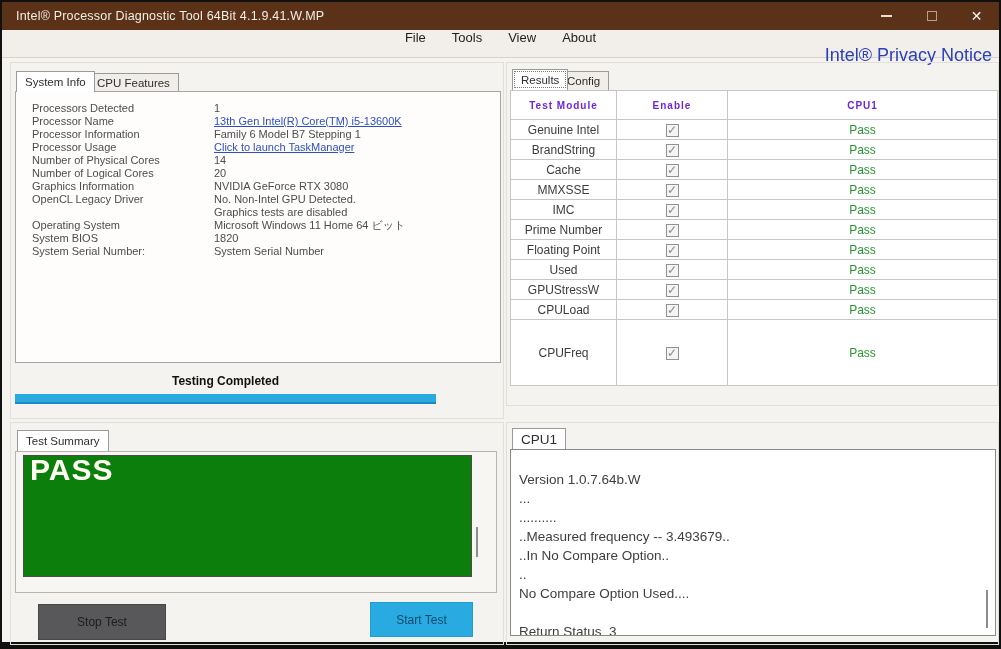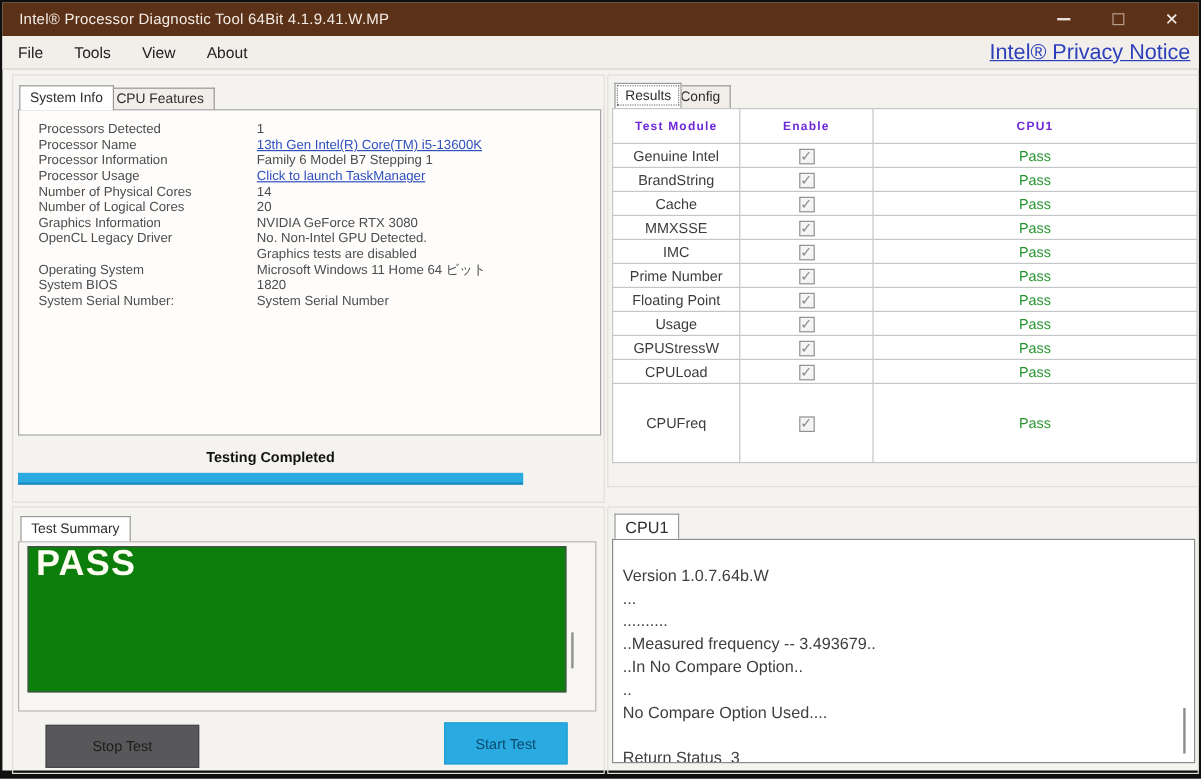--- a/index.html
+++ b/index.html
@@ -15,21 +15,21 @@
   .title { margin-left:14px; font-size:12.5px; letter-spacing:.2px; }
   .win-controls { margin-left:auto; display:flex; height:100%; }
   .win-btn { width:45px; height:100%; display:flex; align-items:center; justify-content:center;
              color:#eadfd6; font-size:14px; cursor:default; }
   .min-glyph { display:block; width:11px; height:2px; background:#eadfd6; }
   .max-glyph { display:block; width:10px; height:10px; border:1px solid #caa; border-color:#b99e8c; }
   .close-glyph { font-size:14px; color:#f7f2ee; }
 
   
   .menubar { position:absolute; left:0; top:28px; right:0; height:28px; background:#f2efeb;
-             border-bottom:1px solid #d8d2cb; display:flex; align-items:center; font-size:13px; color:#1d1d1d; }
+             border-bottom:1px solid #d8d2cb; display:flex; align-items:center; font-size:13px; color:#1d1d1d;flex-direction:column; }
   .menu-item { padding:0 13px; }
   .privacy-link { margin-left:auto; margin-right:7px; color:#2b3fbb; text-decoration:underline; font-size:18px; }
 
   
   .quad { position:absolute; border:1px solid #e2ded8; background:transparent; }
   #q-lt { left:8px;  top:60px;  width:494px; height:357px; }
   #q-lb { left:8px;  top:420px; width:494px; height:223px; }
   #q-rt { left:504px; top:60px; width:493px; height:344px; }
   #q-rb { left:504px; top:420px; width:493px; height:223px; }
 
@@ -222,21 +222,21 @@
             <td>Prime Number</td>
             <td><span class="checkbox">✓</span></td>
             <td class="pass">Pass</td>
           </tr>
           <tr>
             <td>Floating Point</td>
             <td><span class="checkbox">✓</span></td>
             <td class="pass">Pass</td>
           </tr>
           <tr>
-            <td>Usage</td>
+            <td>Used</td>
             <td><span class="checkbox">✓</span></td>
             <td class="pass">Pass</td>
           </tr>
           <tr>
             <td>GPUStressW</td>
             <td><span class="checkbox">✓</span></td>
             <td class="pass">Pass</td>
           </tr>
           <tr>
             <td>CPULoad</td>

